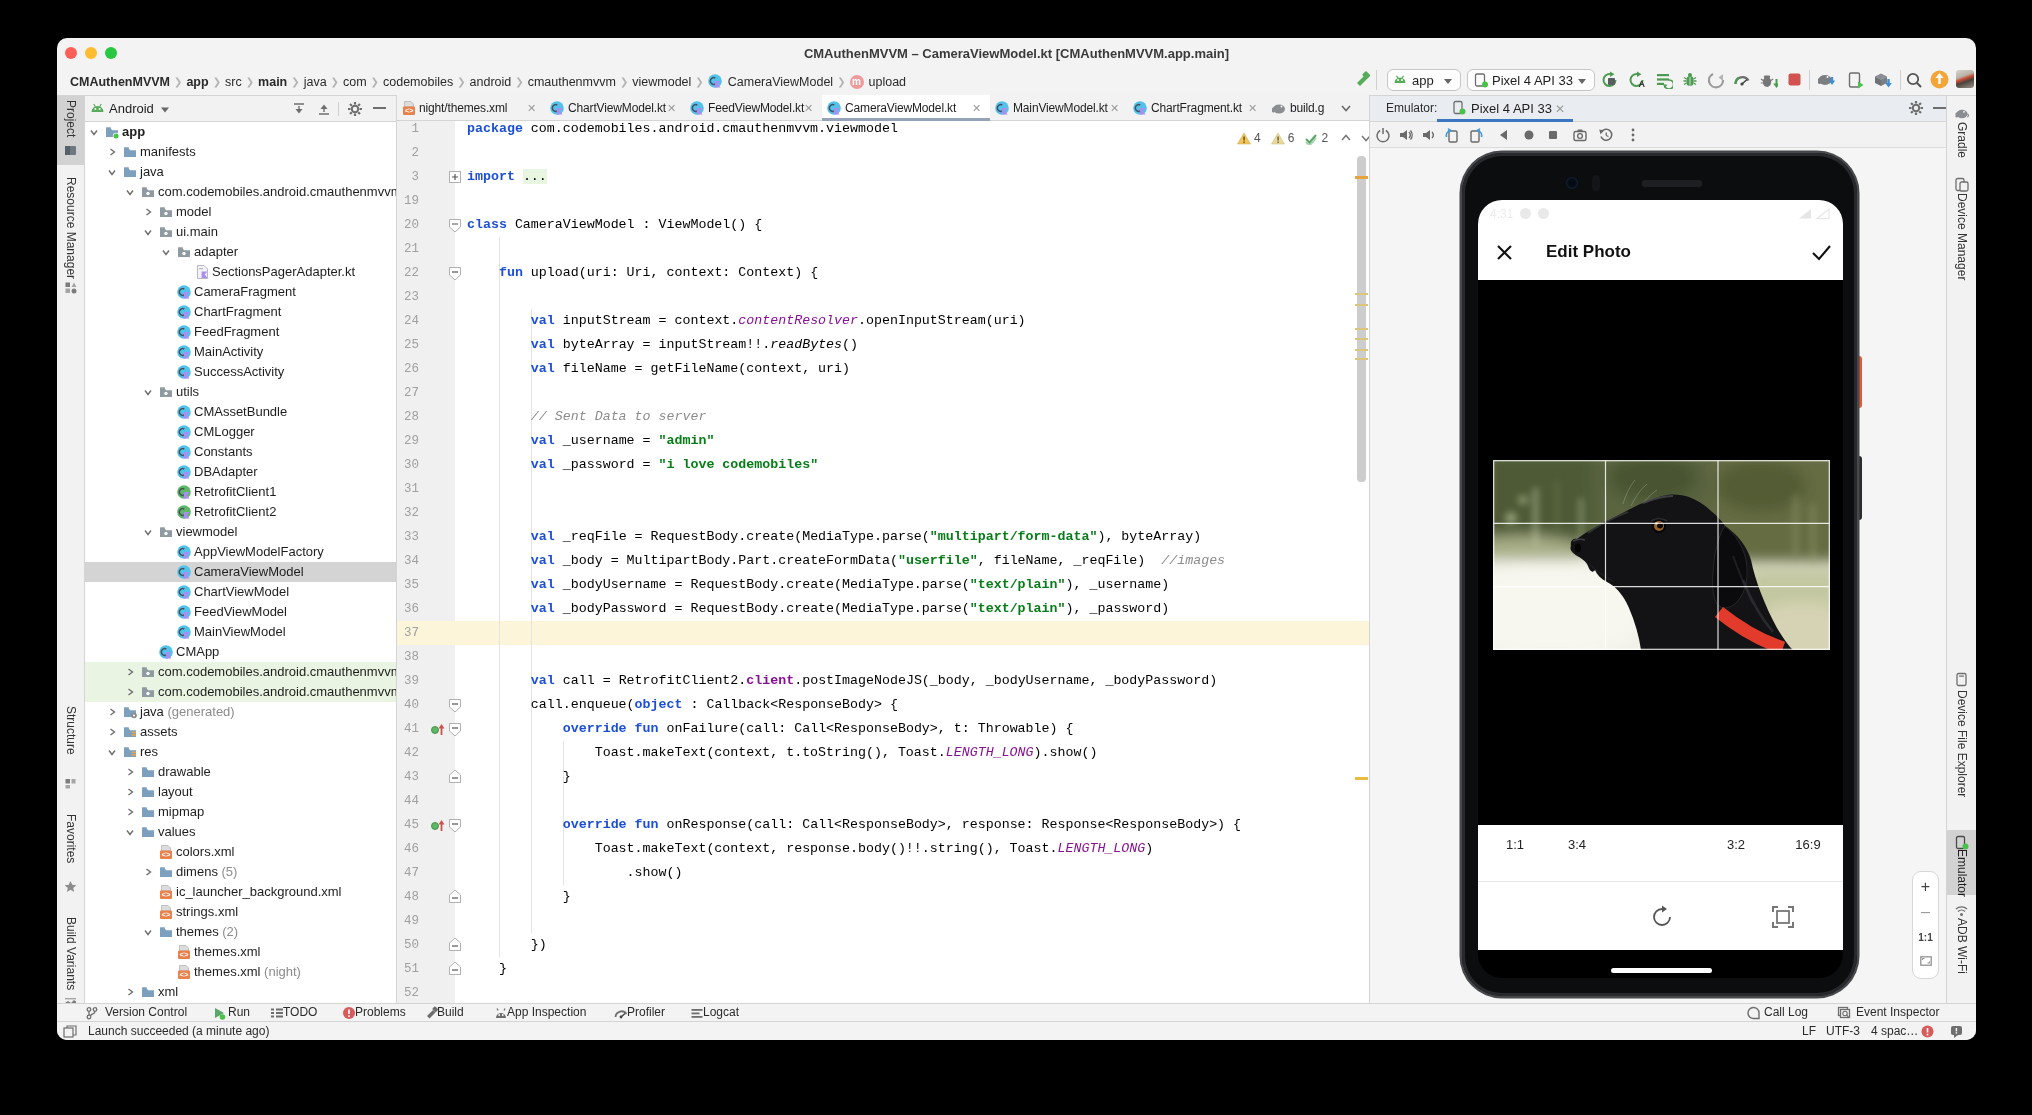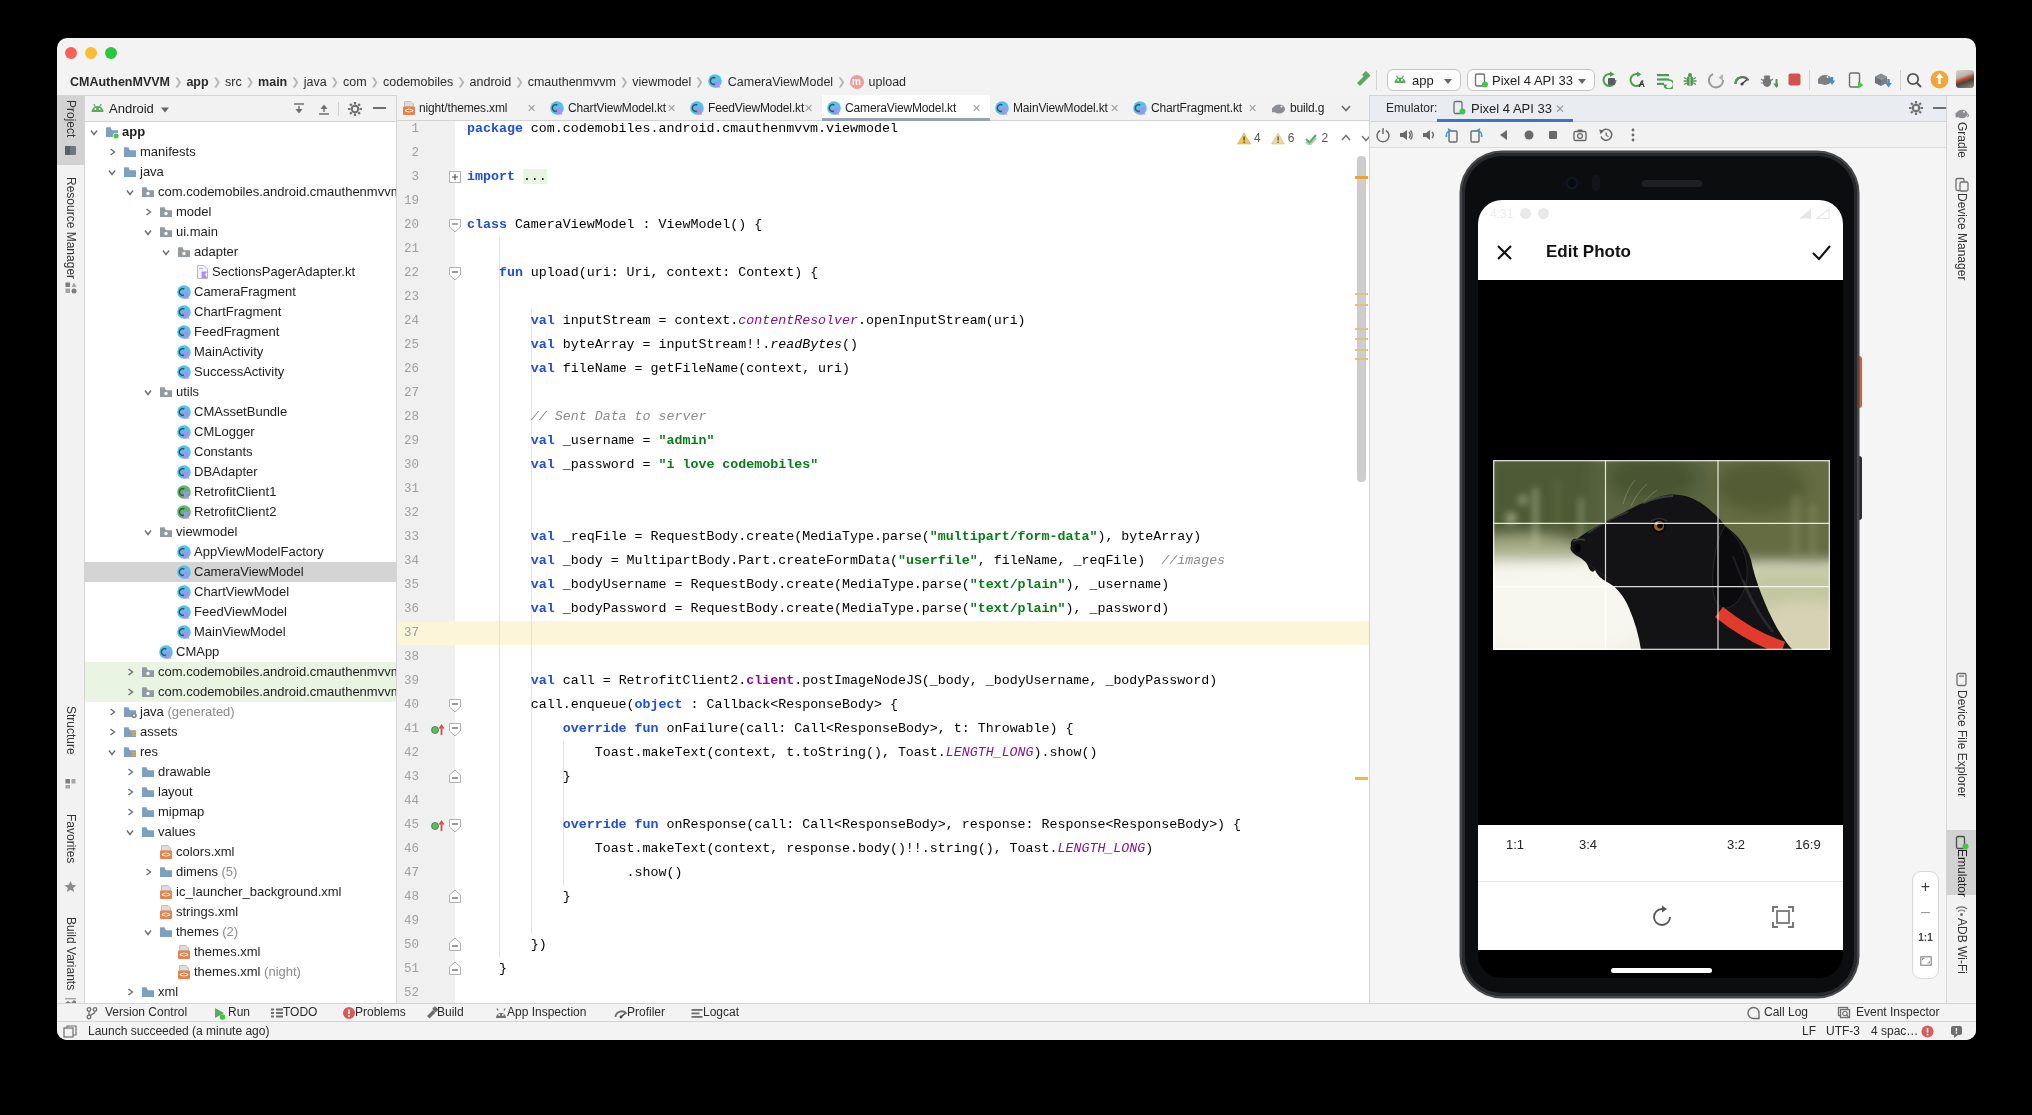--- a/index.html
+++ b/index.html
@@ -52,20 +52,21 @@
 #toolbar2 { position:absolute; left:0; top:965px; width:100%; height:18px; background:#f3f3f3; border-top:1px solid #d4d4d4; font-size:12px; color:#2b2b2b; z-index:6; }
 #statusbar { position:absolute; left:0; top:983px; width:100%; height:19px; background:#f3f3f3; border-top:1px solid #d4d4d4; font-size:12px; color:#2b2b2b; z-index:6; }
 .bitem { position:absolute; white-space:nowrap; }
 svg { display:block; }
 
 </style></head><body>
 <div id="win">
 <div class="tl" style="left:8px; background:#ff5f57;"></div>
 <div class="tl" style="left:28px; background:#febc2e;"></div>
 <div class="tl" style="left:48px; background:#28c840;"></div>
+<div id="title">CMAuthenMVVM – CameraViewModel.kt [CMAuthenMVVM.app.main]</div>
 <div id="crumbs">
       <span style="display:flex;align-items:center;">
         <b>CMAuthenMVVM</b>
       </span>
       <span class="sep">❯</span>
       <span style="display:flex;align-items:center;">
         <b>app</b>
       </span>
       <span class="sep">❯</span>
       <span style="display:flex;align-items:center;">src</span>
@@ -1357,21 +1358,21 @@
                 <line x1="112.5" y1="0" x2="112.5" y2="190"></line>
                 <line x1="225" y1="0" x2="225" y2="190"></line>
                 <line x1="0" y1="63.3" x2="337" y2="63.3"></line>
                 <line x1="0" y1="126.7" x2="337" y2="126.7"></line>
                 <rect x="0.7" y="0.7" width="335.6" height="188.6" fill="none"></rect>
               </g>
             </svg>
           </div>
 <div class="icon" style="left:0; top:625px; width:365px; height:56px; background:#fff;"></div>
 <div class="icon" style="left:17px; top:637px; width:40px; text-align:center; font-size:13px; color:#222;">1:1</div>
-<div class="icon" style="left:90px; top:637px; width:40px; text-align:center; font-size:13px; color:#222;">3:4</div>
+<div class="icon" style="left:90px; top:637px; width:40px; text-align:left; font-size:13px; color:#222;">3:4</div>
 <div class="icon" style="left:238px; top:637px; width:40px; text-align:center; font-size:13px; color:#222;">3:2</div>
 <div class="icon" style="left:310px; top:637px; width:40px; text-align:center; font-size:13px; color:#222;">16:9</div>
 <div class="icon" style="left:0; top:682px; width:365px; height:68px; background:#fff;"></div>
 <div class="icon" style="left:0; top:681px; width:365px; height:1px; background:#e8e8e8;"></div>
 <div class="icon" style="left:172px; top:705px;">
             <svg width="24" height="24" viewBox="0 0 24 24">
               <path d="M20 12 A8 8 0 1 1 12 4" fill="none" stroke="#555" stroke-width="1.8"></path>
               <polygon points="12,0.5 12,7.5 17,4" fill="#555"></polygon>
             </svg>
           </div>

